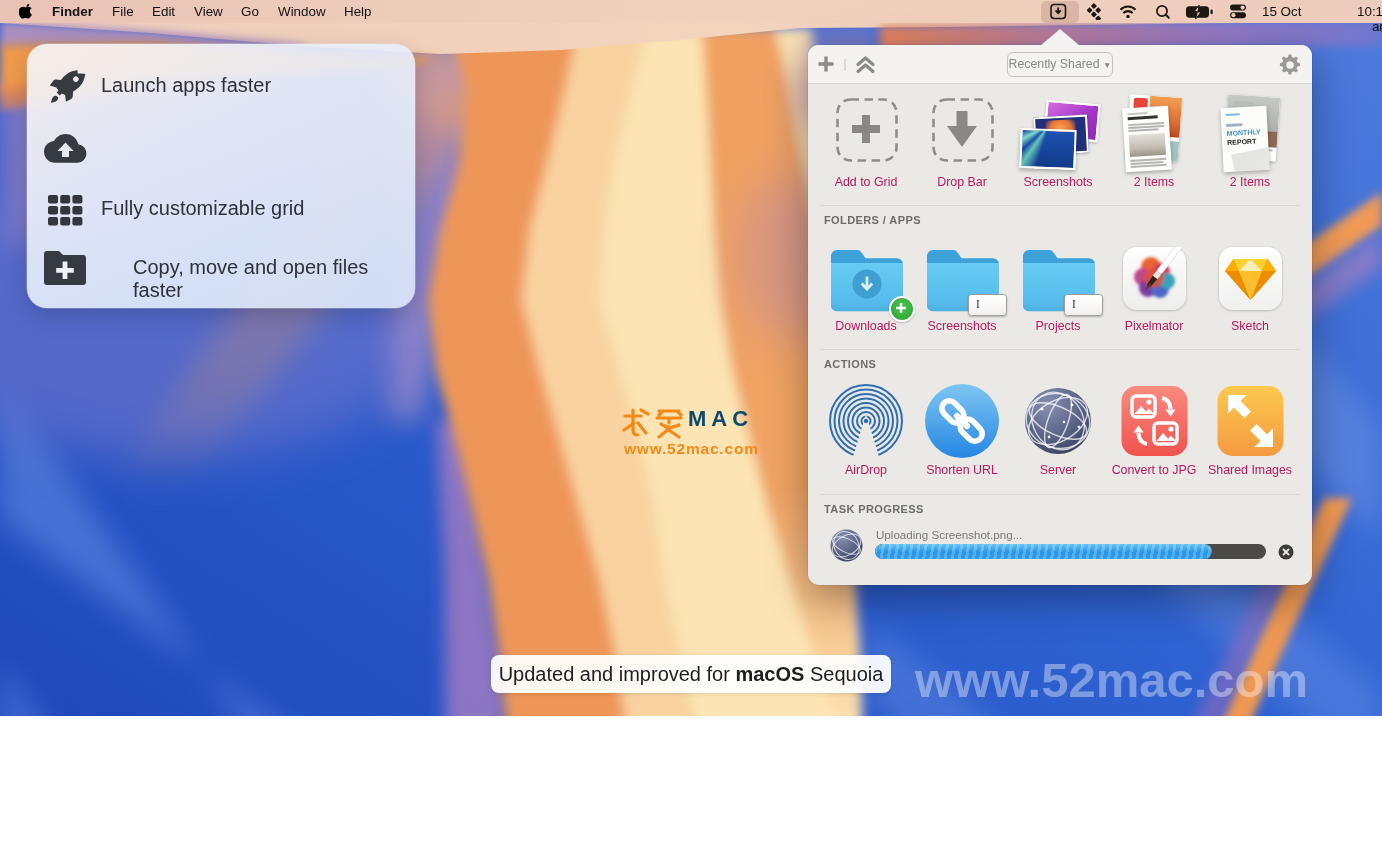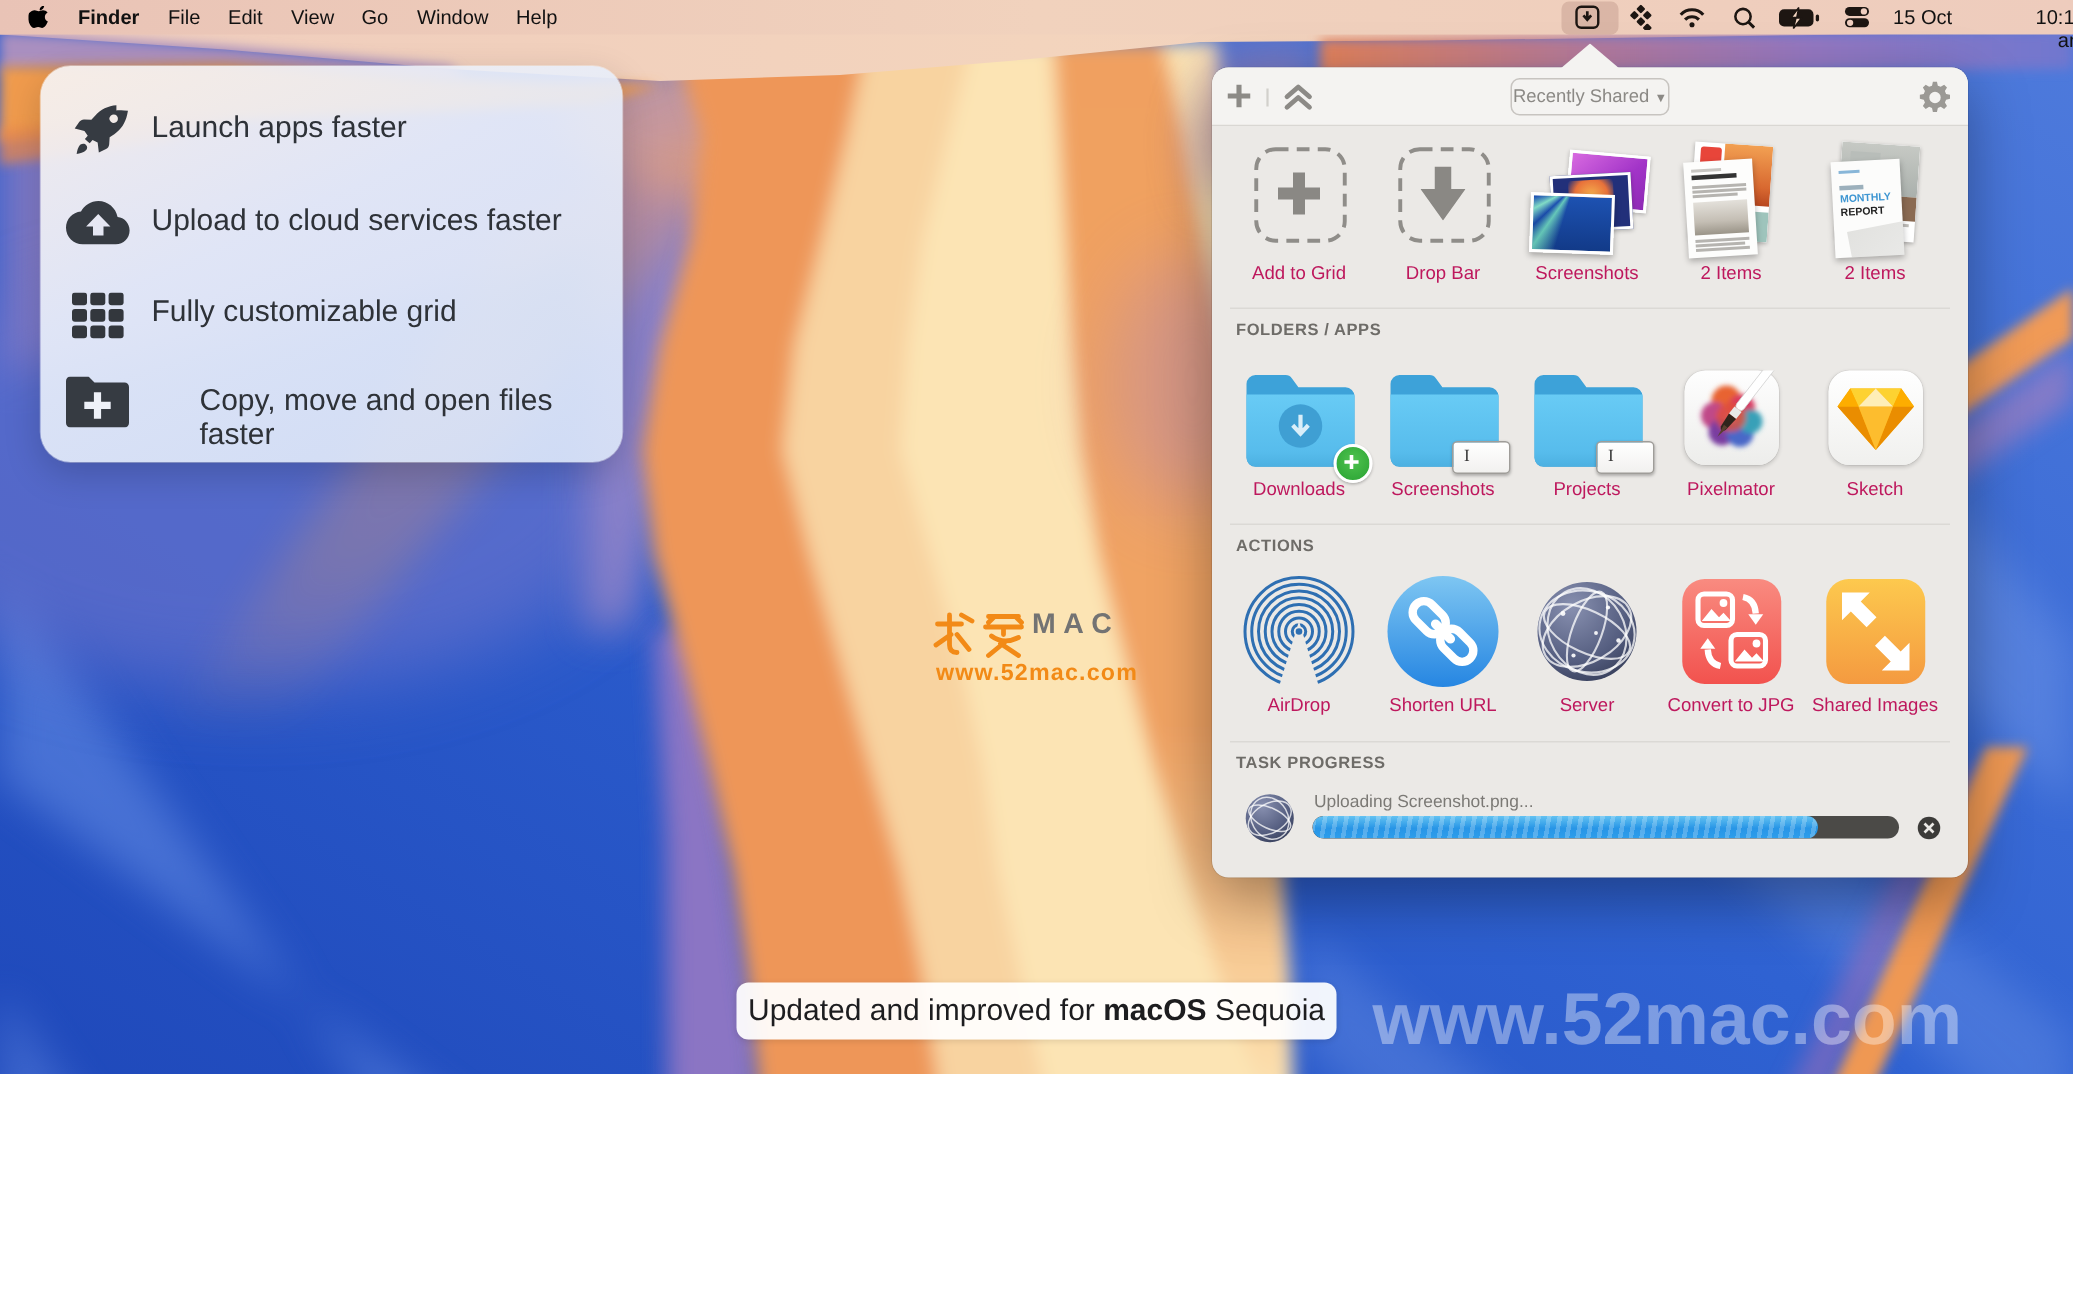--- a/index.html
+++ b/index.html
@@ -160,21 +160,20 @@
 
 <div id="feat" class="abs" style="left:27px;top:44px;width:388px;height:264px;border-radius:20px;background:linear-gradient(155deg,rgba(247,241,238,0.95),rgba(232,238,250,0.92) 40%,rgba(220,231,249,0.9));box-shadow:0 8px 24px rgba(0,0,0,0.18),0 0 0 0.5px rgba(255,255,255,0.5);color:#2e3238;font-size:20px;">
  <svg class="abs" style="left:17px;top:21px" width="42" height="42" viewBox="0 0 42 42" fill="#363b42">
   <path d="M33.6 5.2c-5.5 0.3-10.6 2.9-14.2 6.9l-2.5 2.8-4.6-0.3c-1.5-0.1-2.6 0.5-3.4 1.6l-3.1 4.4 6.5 1.8 2.2 3.1-1.9 2.1 1.6 1.5 1.6 1.4 1.9-2.1 3.4 1.6 0.8 6.7 4.8-2.4c1.2-0.6 2-1.7 2.1-3.2l0.3-4.6 3.1-2c4.5-3 7.5-7.7 8.6-13.1l0.5-2.6-2.6-0.1c-1.7-0.1-3.4-0.2-5.1-0.1z M29.8 12.2a2.8 2.8 0 1 1 3.8 4.1 2.8 2.8 0 0 1-3.8-4.1z"></path>
   <path d="M9.4 31.5c-1.3 1.4-2.1 4.3-2.3 6.2 2-0.2 4.9-1.1 6.2-2.5 0.9-1 1.2-2.3 0.2-3.4-1-1.1-2.2-1.3-4.1-0.3z"></path>
  </svg>
  <span class="abs" style="left:74px;top:30px;">Launch apps faster</span>
  <svg class="abs" style="left:16px;top:88px" width="44" height="34" viewBox="0 0 44 34" fill="#363b42">
   <path d="M35.4 12.6C34.2 6.6 28.9 2 22.6 2 17.6 2 13.2 4.8 11 9 5.2 9.6 1 14.2 1 19.8 1 25.9 6 30.8 12.1 30.8h22.1c5.1 0 9.2-4.1 9.2-9.2 0-4.8-3.6-8.7-8-9zM26 19v6h-7v-6h-4.6L22.5 10.6 30.6 19z"></path>
  </svg>
- <span class="abs" style="left:74px;top:92px;">Upload to cloud services faster</span>
  <svg class="abs" style="left:20.5px;top:151px" width="35" height="31" viewBox="0 0 35 31" fill="#33373d">
   <rect x="0" y="0" width="10" height="8.5" rx="2"></rect>
         <rect x="12.2" y="0" width="10" height="8.5" rx="2"></rect>
         <rect x="24.4" y="0" width="10" height="8.5" rx="2"></rect>
   <rect x="0" y="11" width="10" height="8.5" rx="2"></rect>
         <rect x="12.2" y="11" width="10" height="8.5" rx="2"></rect>
         <rect x="24.4" y="11" width="10" height="8.5" rx="2"></rect>
   <rect x="0" y="22" width="10" height="8.5" rx="2"></rect>
         <rect x="12.2" y="22" width="10" height="8.5" rx="2"></rect>
         <rect x="24.4" y="22" width="10" height="8.5" rx="2"></rect>
@@ -437,21 +436,21 @@
  </svg>
 </div>
 <svg class="abs" style="left:1040px;top:29px" width="40" height="17" viewBox="0 0 40 17">
       <polygon points="20,0 40,17 0,17" fill="#f4f3f1"></polygon>
     </svg>
 
 <svg class="abs" style="left:621px;top:408px" width="64" height="31" viewBox="0 0 64 31" stroke="#f28a17" fill="none" stroke-width="3.2" stroke-linecap="round">
  <path d="M4 8 h16 M12 2 v20 q0 5 5 5 M3 22 l10-7 M17 15 l8 10 M20 2 l7 4"></path>
  <path d="M38 3 h20 M36 10 h24 M40 16 q8 6 18 1 M48 10 v5 M38 29 l11-9 M46 21 l12 8 M42 3 l-4 4 M56 3 l4 4"></path>
 </svg>
-<div class="abs" style="left:688px;top:406px;width:120px;font-weight:bold;font-size:19px;color:#737373;letter-spacing:5px;">MAC</div>
+<div class="abs" style="left:688px;top:406px;width:120px;font-weight:bold;font-size:22px;color:#0c4a6e;letter-spacing:5px;">MAC</div>
 <div class="abs" style="left:624px;top:440px;width:160px;font-weight:bold;font-size:15.5px;color:#f28a17;letter-spacing:0.8px;">www.52mac.com</div>
 
 <div class="abs" style="left:491px;top:655px;width:400px;height:38px;border-radius:8px;background:rgba(255,255,255,0.93);box-shadow:0 1px 4px rgba(0,0,0,0.12);text-align:center;line-height:38px;font-size:20px;color:#1d1d1f;">Updated and improved for <b>macOS</b> Sequoia</div>
 
 <div class="abs" style="left:915px;top:652px;width:420px;font-size:49px;font-weight:bold;color:rgba(255,255,255,0.38);letter-spacing:0px;">www.52mac.com</div>
 
 <div id="dock" class="abs" style="left:50px;top:791px;width:1279px;height:65px;border-radius:20px;background:rgba(118,146,232,0.55);box-shadow:inset 0 0 0 1px rgba(255,255,255,0.28), 0 6px 18px rgba(0,0,30,0.18);">
 
  <svg class="dk" style="left:5.2px" viewBox="0 0 47 47">
   <defs>

